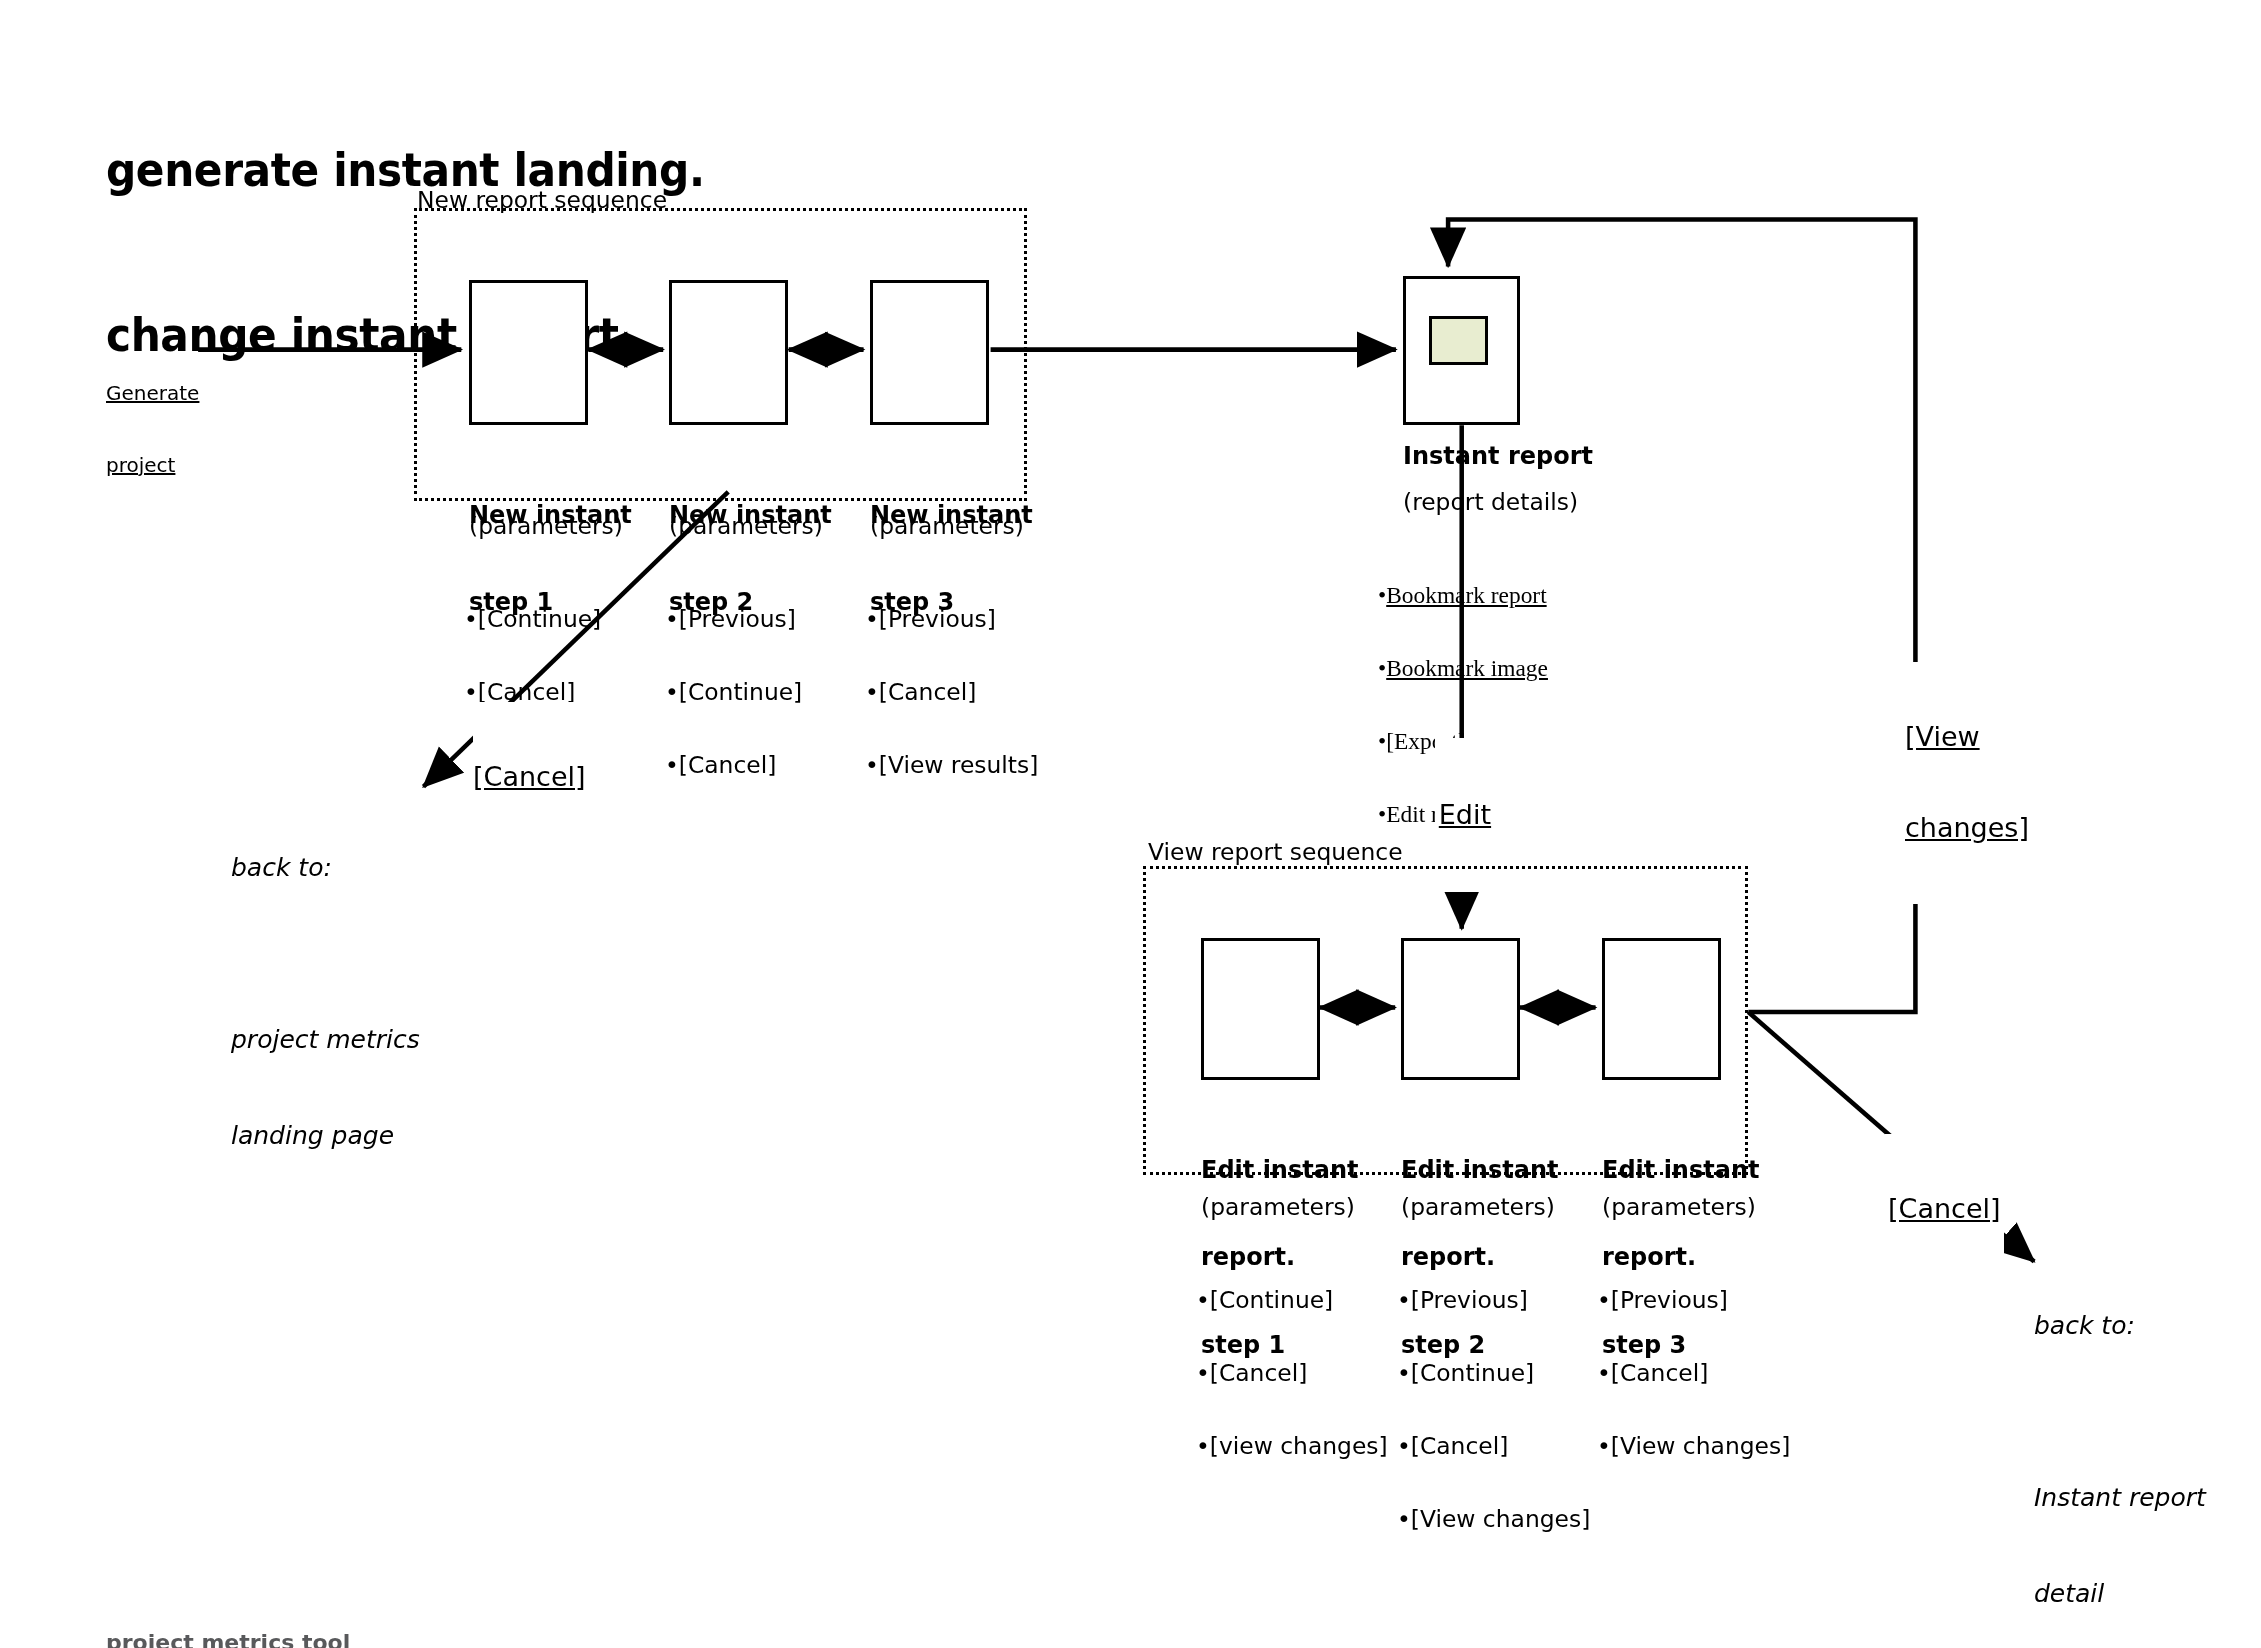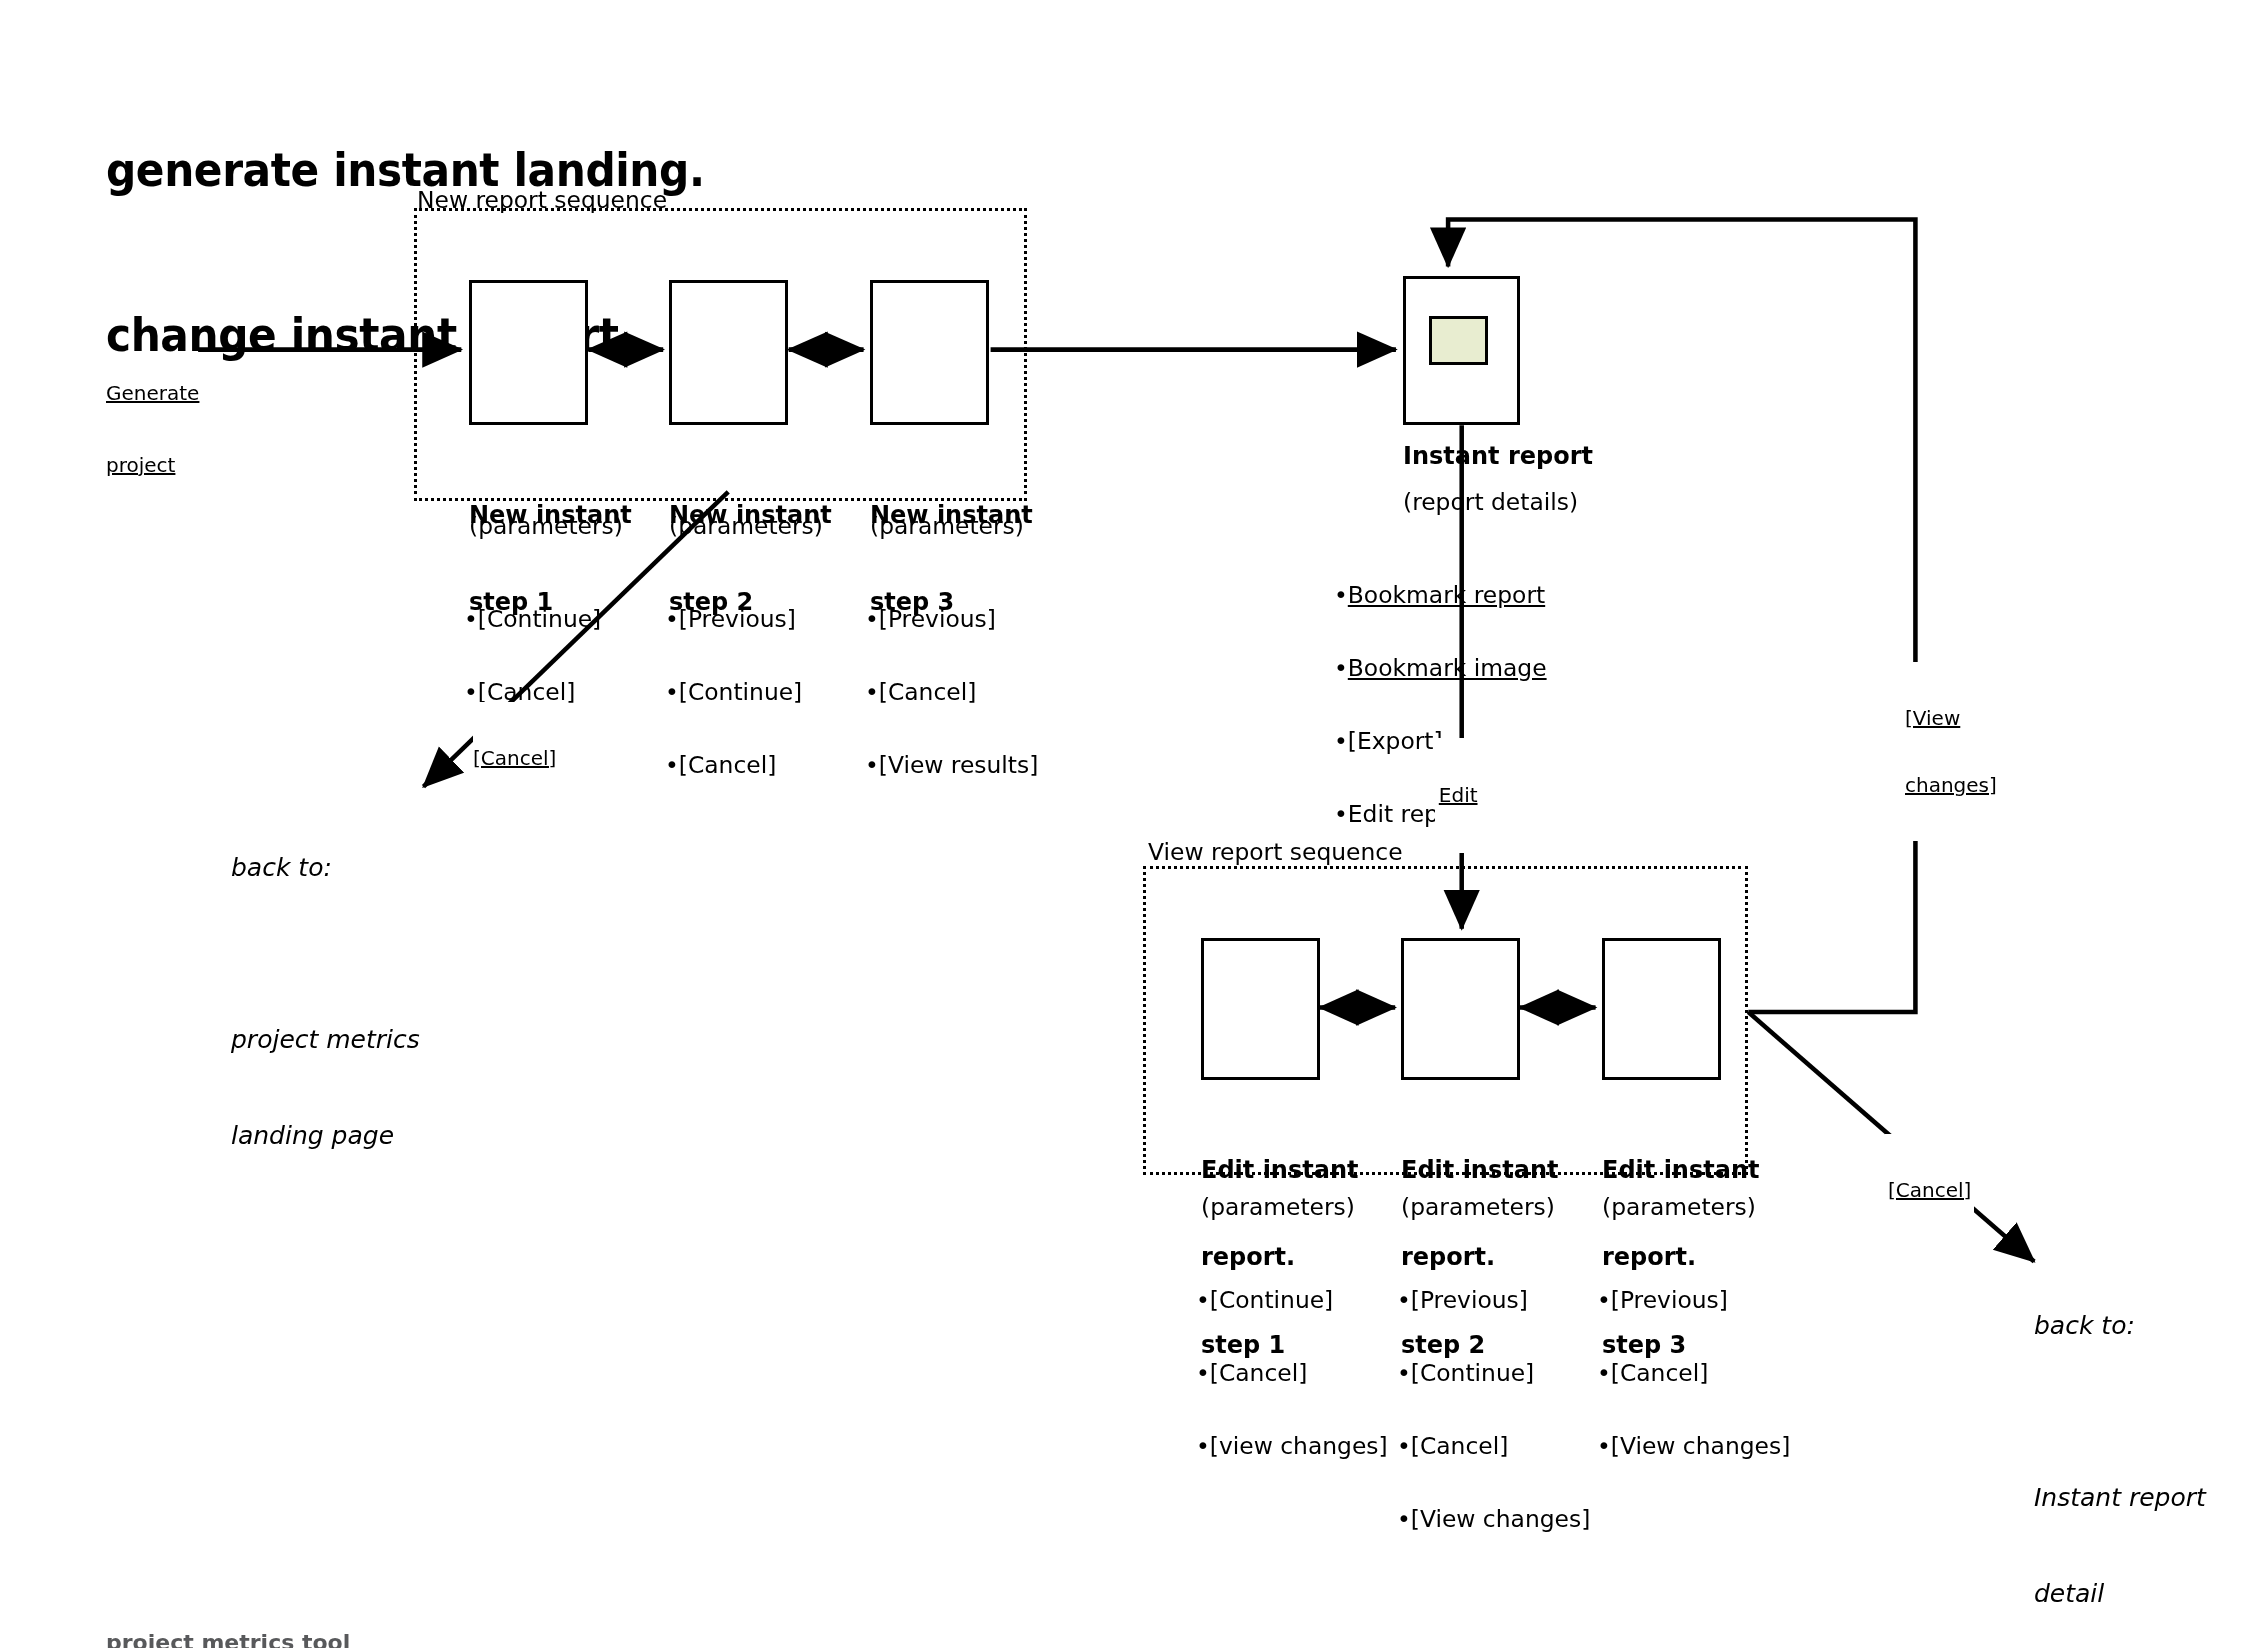--- a/index.html
+++ b/index.html
@@ -54,21 +54,21 @@
   }
   .bullets {
     font-size: 23.4px;
     line-height: 1.04;
     white-space: pre;
   }
   .bullets .b { display: block; }
   .bullets .b::before { content: "\2022"; }
   .u { text-decoration: underline; }
   .edge-label {
-    font-size: 20px;
+    font-size: 27px;
     line-height: 1.12;
     white-space: pre;
     background: #ffffff;
   }
   .edge-label .el { display: block; text-decoration: underline; }
   .backto {
     font-style: italic;
     font-size: 25px;
     line-height: 1.28;
     white-space: pre;
@@ -203,21 +203,21 @@
     <span class="gap"></span>
     <span class="bt">project metrics</span>
     <span class="bt">landing page</span>
   </div>
 
   <div class="abs node-box" style="left:1403px; top:276px; width:117px; height:149px;"></div>
   <div class="abs swatch" id="swatch" style="left: 1429px; top: 316px; width: 59px; height: 49px; background: rgb(232, 237, 208);"></div>
 
   <div class="abs node-title" style="left:1403px; top:442px;">Instant report</div>
   <div class="abs params" style="left:1403px; top:488px;">(report details)</div>
-  <div class="abs bullets" style="left:1334px; top:534px;">
+  <div class="abs bullets" style="left:1378px; top:534px;font-family:Liberation Serif, serif;">
     <span class="b"><span class="u">Bookmark report</span></span>
     <span class="b"><span class="u">Bookmark image</span></span>
     <span class="b">[Export]</span>
     <span class="b">Edit report</span>
   </div>
 
   <div class="abs edge-label" style="left:1435px; top:738px; padding:1.5px 3.8px;">
     <span class="el">Edit</span>
   </div>
 

